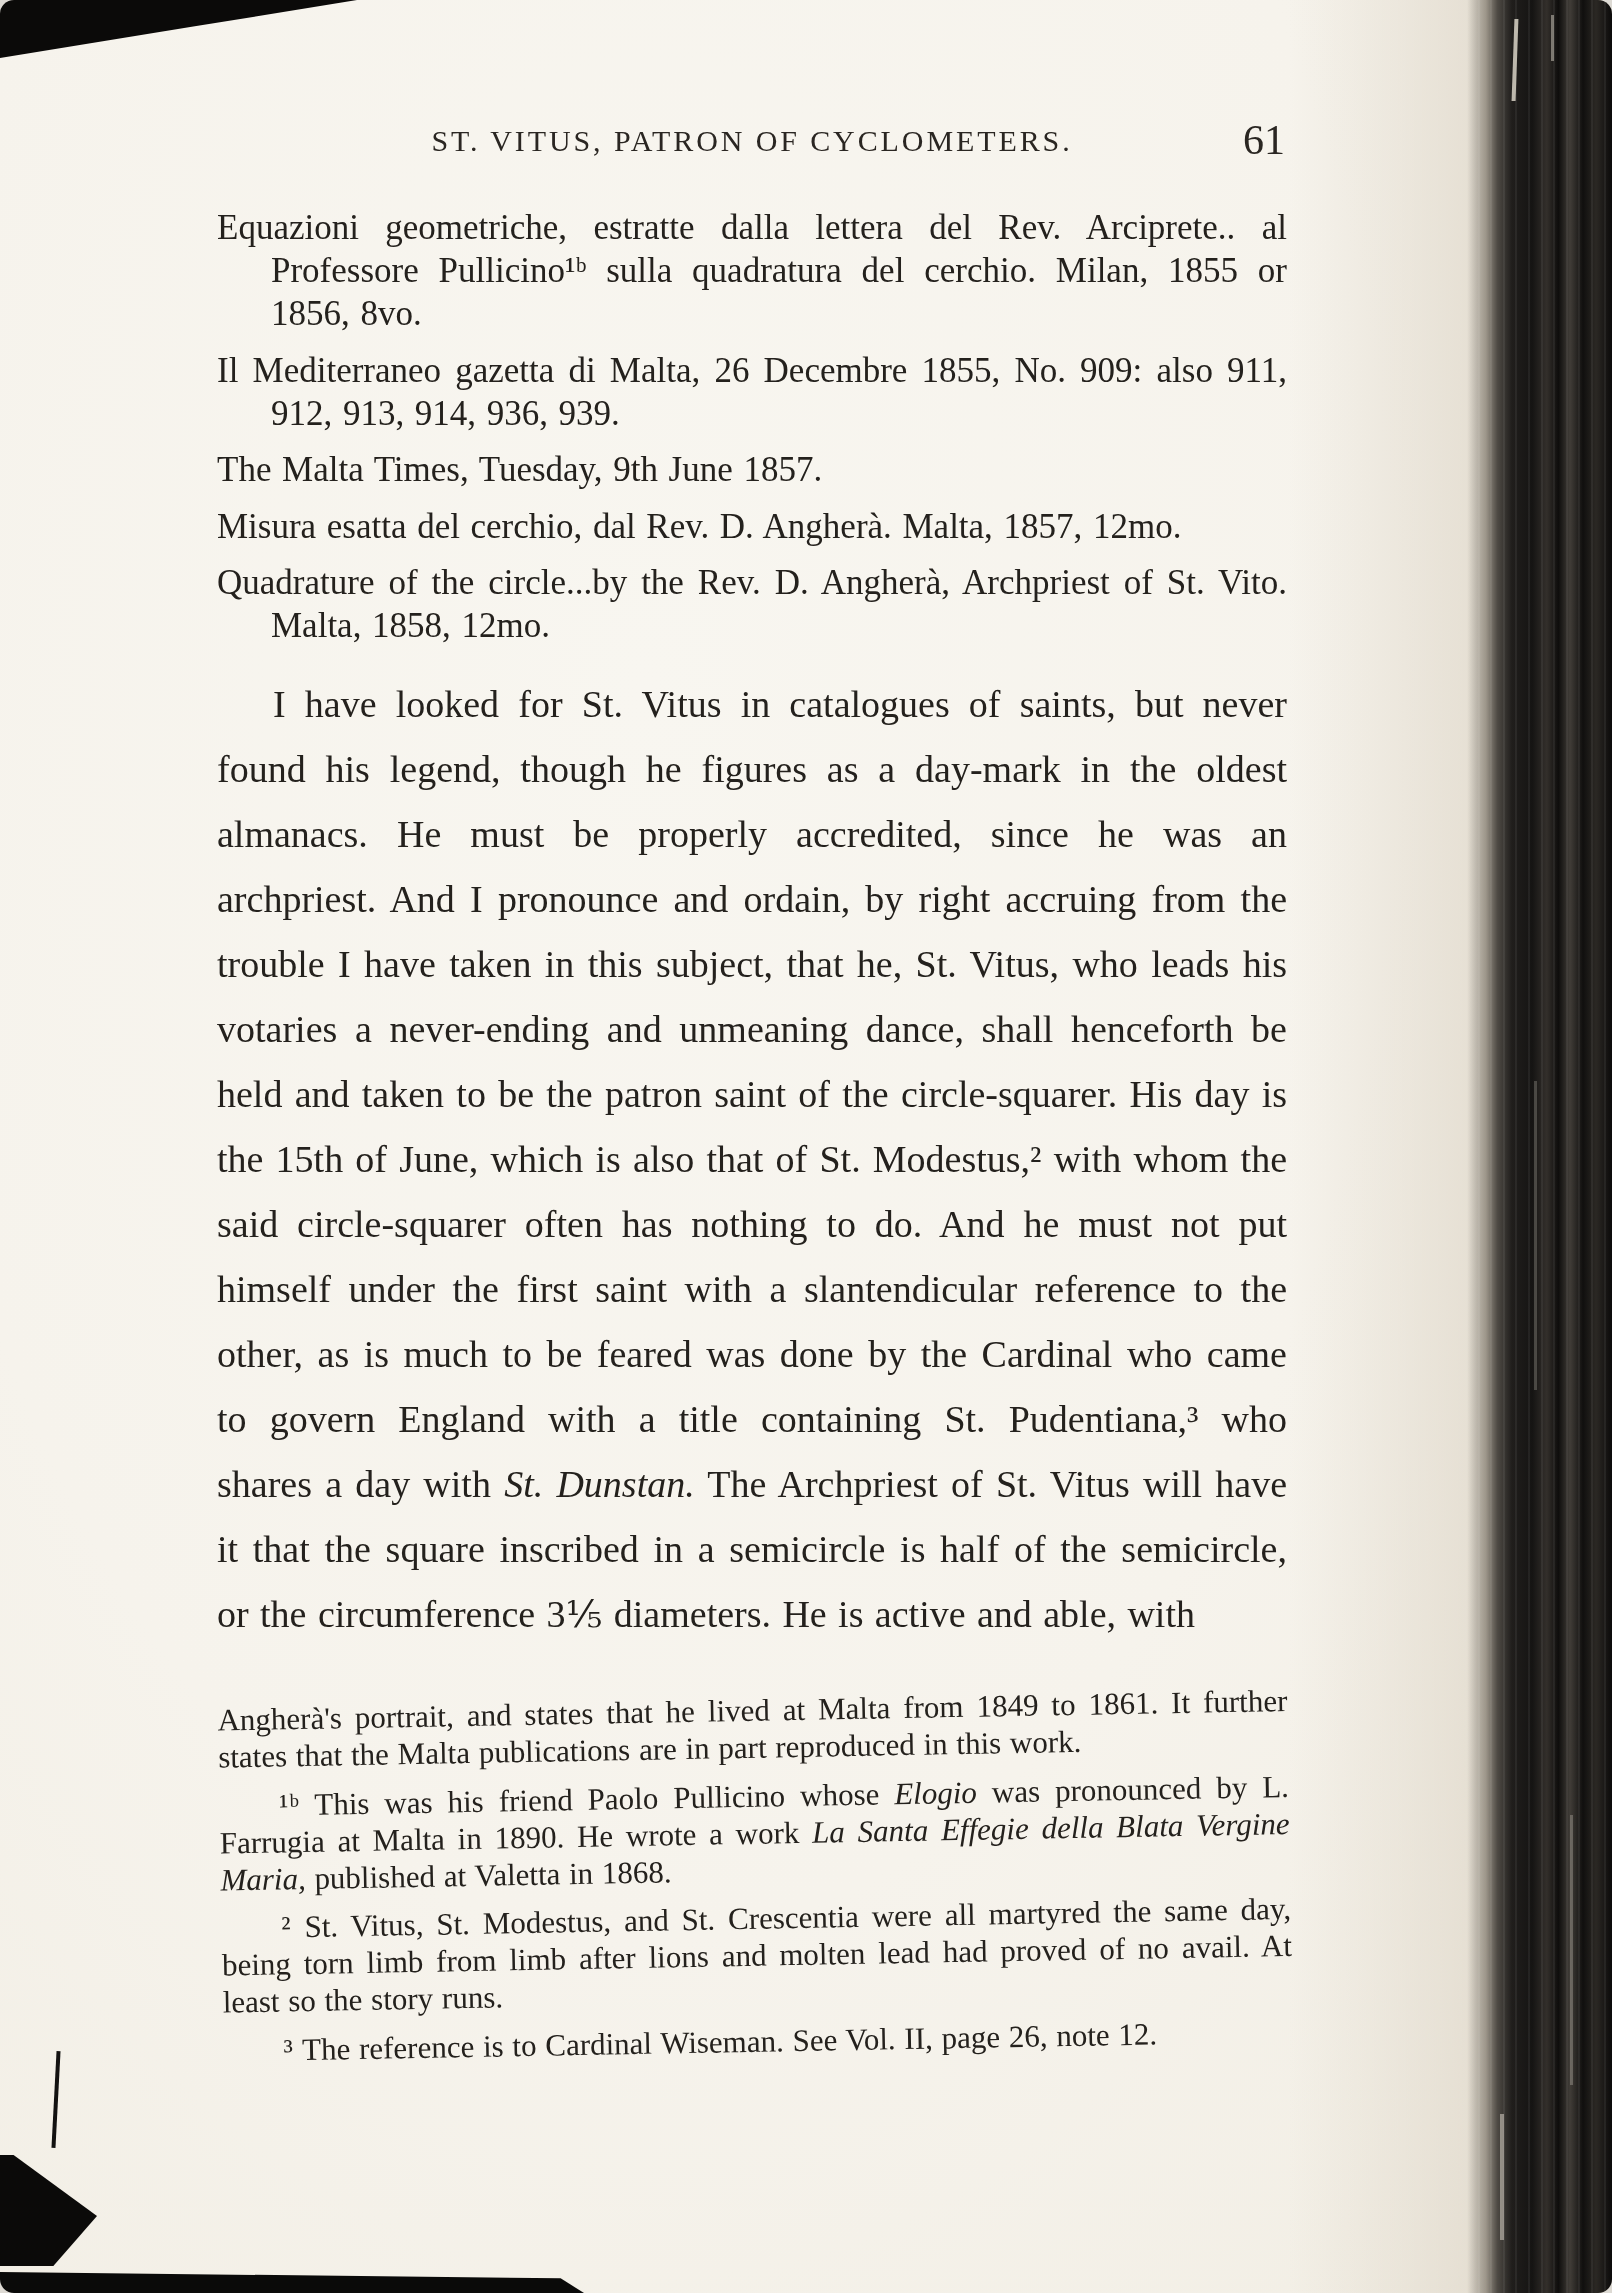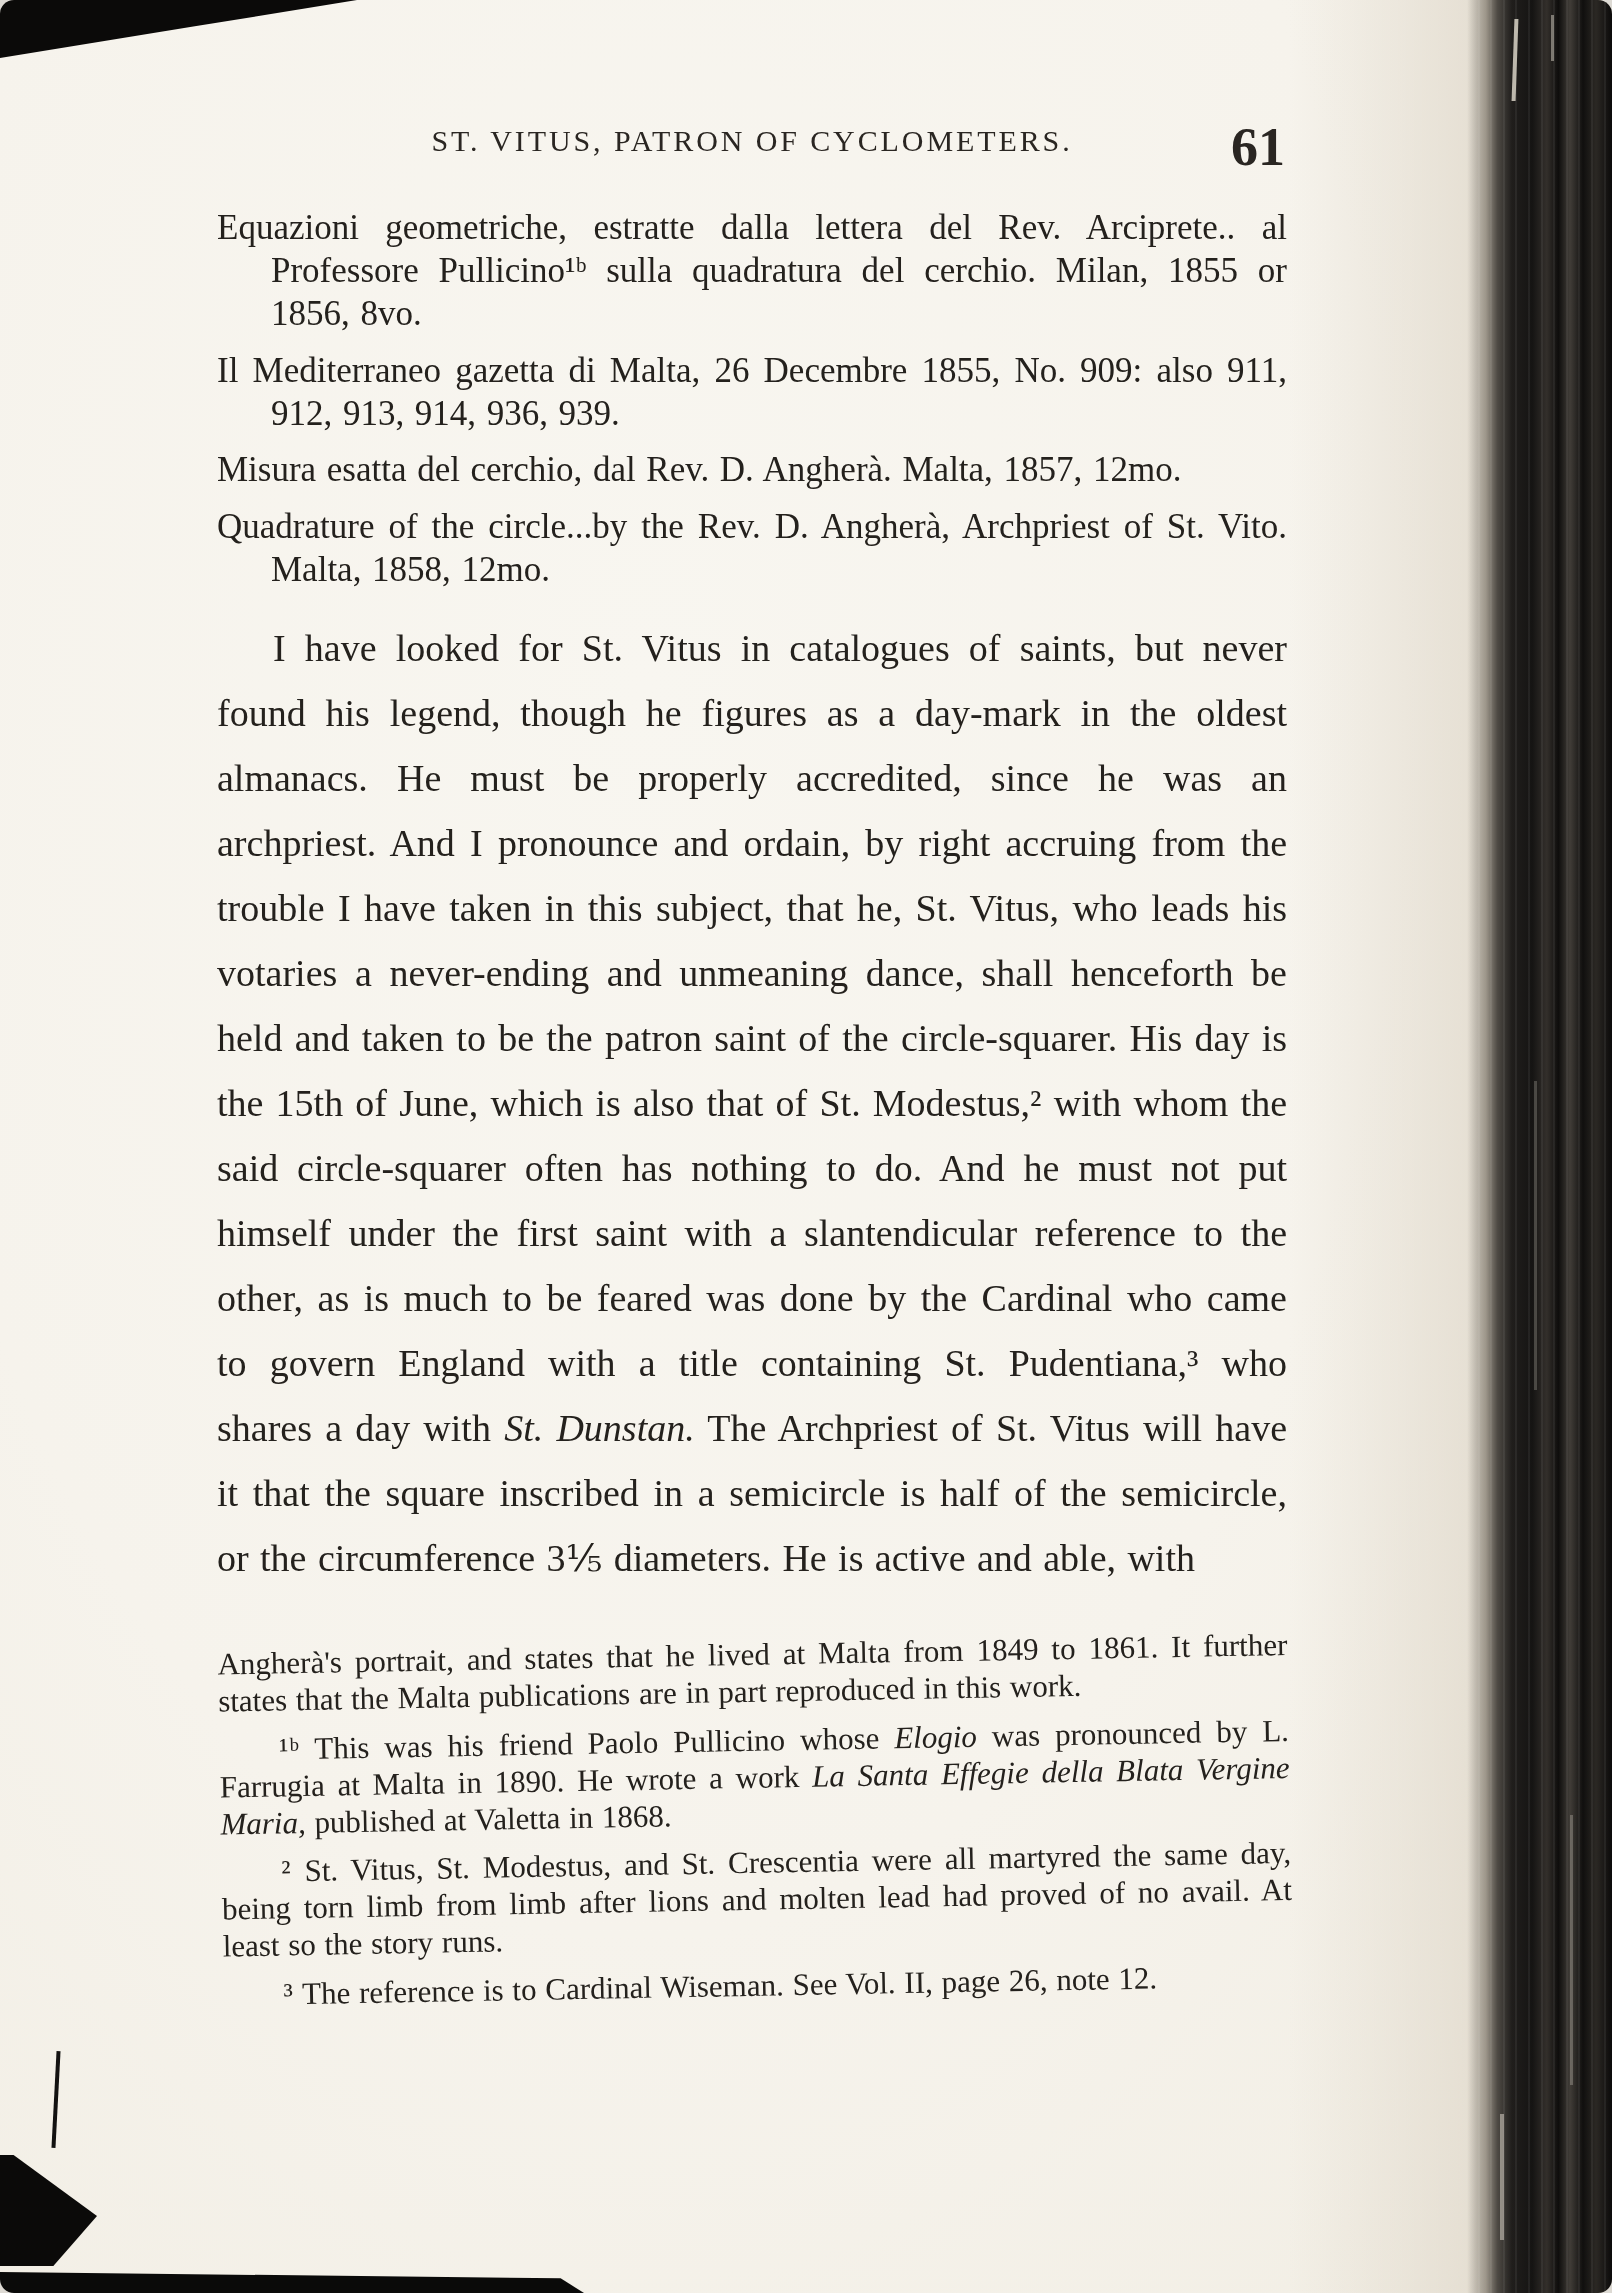--- a/index.html
+++ b/index.html
@@ -31,23 +31,22 @@
     text-align: center;
     font-size: 30px;
     letter-spacing: 2.9px;
     color: #2a2622;
     margin-bottom: 48px;
   }
   .page-number {
     position: absolute;
     right: 1.9px;
     top: -7.7px;
-    font-size: 54px;
+    font-size: 42px;
     letter-spacing: 0;
-    font-weight: bold;
   }
 
   
   .bib-entry {
     margin: 0 0 13.5px 0;
     padding-left: 54px;
     text-indent: -54px;
     font-size: 35px;
     line-height: 43px;
     text-align: justify;
@@ -135,20 +134,21 @@
   <div class="page-body">
 
     <div class="running-header">
       <span>ST. VITUS, PATRON OF CYCLOMETERS.</span>
       <span class="page-number">61</span>
     </div>
 
     <div class="bibliography">
       <p class="bib-entry">Equazioni geometriche, estratte dalla lettera del Rev. Arciprete.. al Professore Pullicino¹ᵇ sulla quadratura del cerchio. Milan, 1855 or 1856, 8vo.</p>
       <p class="bib-entry">Il Mediterraneo gazetta di Malta, 26 Decembre 1855, No. 909: also 911, 912, 913, 914, 936, 939.</p>
+      <p class="bib-entry">The Malta Times, Tuesday, 9th June 1857.</p>
       <p class="bib-entry">Misura esatta del cerchio, dal Rev. D. Angherà. Malta, 1857, 12mo.</p>
       <p class="bib-entry">Quadrature of the circle...by the Rev. D. Angherà, Archpriest of St. Vito. Malta, 1858, 12mo.</p>
     </div>
 
     <p class="body-par"><span>I have looked for St. Vitus in catalogues of saints, but never found his legend, though he figures as a day-mark in the oldest almanacs. He must be properly accredited, since he was an archpriest. And I pronounce and ordain, by right accruing from the trouble I have taken in this subject, that he, St. Vitus, who leads his votaries a never-ending and unmeaning dance, shall henceforth be held and taken to be the patron saint of the circle-squarer. His day is the 15th of June, which is also that of St. Modestus,² with whom the said circle-squarer often has nothing to do. And he must not put himself under the first saint with a slantendicular reference to the other, as is much to be feared was done by the Cardinal who came to govern England with a title containing St. Pudentiana,³ who shares a day with </span><i>St. Dunstan.</i><span> The Archpriest of St. Vitus will have it that the square inscribed in a semicircle is half of the semicircle, or the circumference 3⅕ diameters. He is active and able, with</span></p>
 
     <div class="footnotes">
       <p class="fn fn-first">Angherà's portrait, and states that he lived at Malta from 1849 to 1861. It further states that the Malta publications are in part reproduced in this work.</p>
       <p class="fn"><span class="fn-marker">¹ᵇ</span><span> This was his friend Paolo Pullicino whose </span><i>Elogio</i><span> was pronounced by L. Farrugia at Malta in 1890. He wrote a work </span><i>La Santa Effegie della Blata Vergine Maria,</i><span> published at Valetta in 1868.</span></p>
       <p class="fn"><span class="fn-marker">²</span><span> St. Vitus, St. Modestus, and St. Crescentia were all martyred the same day, being torn limb from limb after lions and molten lead had proved of no avail. At least so the story runs.</span></p>

